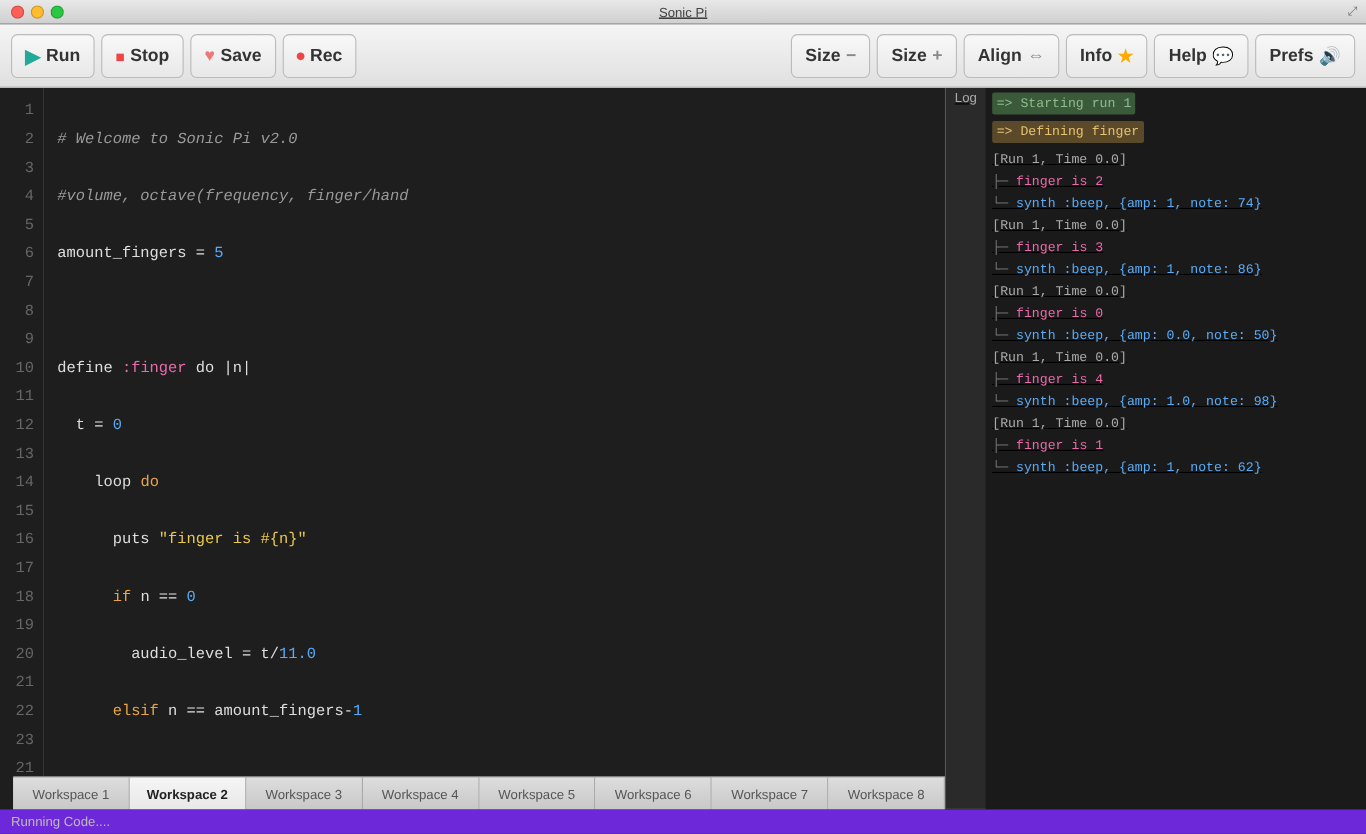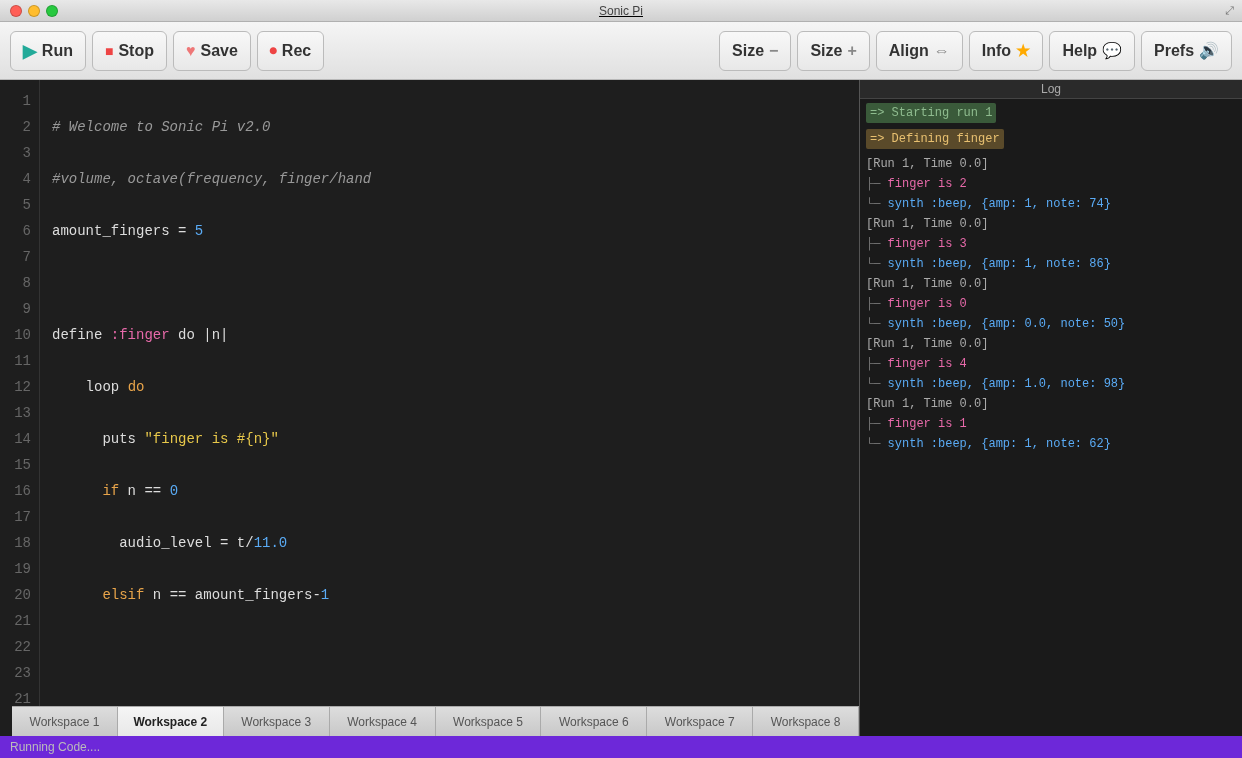--- a/index.html
+++ b/index.html
@@ -170,22 +170,23 @@
     .ws-tab.active {
       background: linear-gradient(to bottom, #f5f5f5, #e8e8e8);
       color: #222;
       font-weight: 600;
     }
 
     
     .log-area {
       flex: 1;
       display: flex;
-      flex-direction: column;
+      flex-direction: row;
       background: #1a1a1a;
+      text-decoration: underline;
     }
     .log-header {
       background: #2a2a2a;
       color: #aaa;
       font-size: 12px;
       padding: 2px 8px;
       border-bottom: 1px solid #444;
       text-align: center;
     }
     .log-content {
@@ -315,20 +316,21 @@
           <div>22</div>
           <div>23</div>
           <div>21</div>
       </div>
       <div class="code-content">
 <div class="code-line"><span class="c-comment"># Welcome to Sonic Pi v2.0</span></div>
 <div class="code-line"><span class="c-comment">#volume, octave(frequency, finger/hand</span></div>
 <div class="code-line"><span class="c-white">amount_fingers = </span><span class="c-blue">5</span></div>
 <div class="code-line"></div>
 <div class="code-line"><span class="c-white">define </span><span class="c-pink">:finger</span><span class="c-white"> do </span><span class="c-white">|n|</span></div>
+<div class="code-line"><span class="c-white">  t = </span><span class="c-blue">0</span></div>
 <div class="code-line"><span class="c-white">    loop </span><span class="c-orange">do</span></div>
 <div class="code-line"><span class="c-white">      puts </span><span class="c-string">"finger is #{n}"</span></div>
 <div class="code-line"><span class="c-orange">      if</span><span class="c-white"> n == </span><span class="c-blue">0</span></div>
 <div class="code-line"><span class="c-white">        audio_level = t/</span><span class="c-blue">11.0</span></div>
 <div class="code-line"><span class="c-orange">      elsif</span><span class="c-white"> n == amount_fingers-</span><span class="c-blue">1</span></div>
 
 
 
 
 

